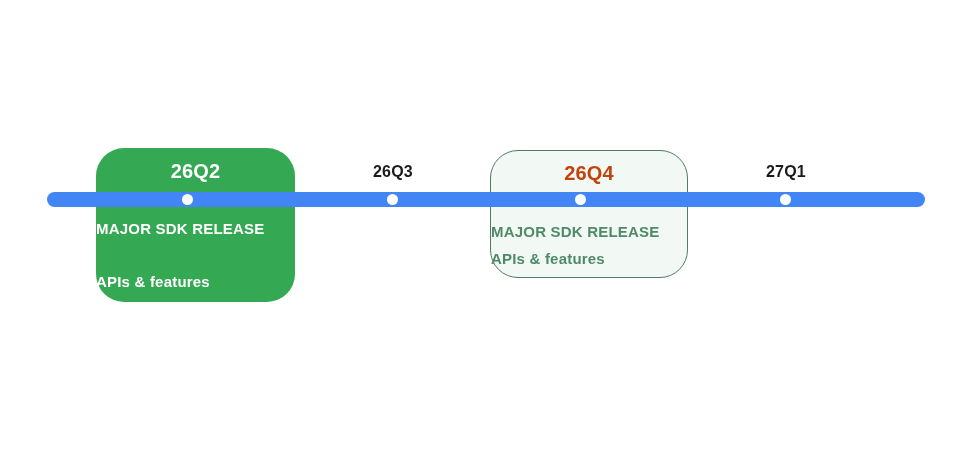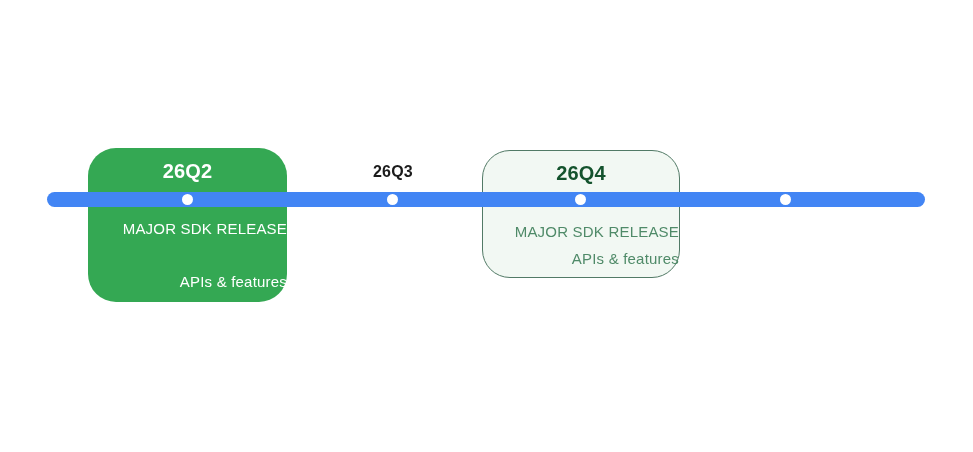--- a/index.html
+++ b/index.html
@@ -32,20 +32,21 @@
     z-index: 3;
   }
   .dot.d1 { left: 182px; }
   .dot.d2 { left: 387px; }
   .dot.d3 { left: 575px; }
   .dot.d4 { left: 780px; }
   .card {
     position: absolute;
     border-radius: 28px;
     z-index: 1;
+    margin-left: 8px;
   }
   .card-filled {
     left: 88px;
     top: 148px;
     width: 199px;
     height: 154px;
     background: #34A853;
   }
   .card-outlined {
     left: 482px;
@@ -61,30 +62,30 @@
     width: 100%;
     top: 8px;
     height: 30px;
     line-height: 30px;
     text-align: center;
     font-size: 20px;
     font-weight: 600;
     letter-spacing: 0.2px;
   }
   .card-filled .card-title { color: #ffffff; }
-  .card-outlined .card-title { color: #14532d; top: 7px; }
+  .card-outlined .card-title { color: #c2410c; top: 7px; }
   .card-line {
     position: absolute;
     left: 0;
     width: 100%;
     height: 22px;
     line-height: 22px;
-    text-align: right;
+    text-align: left;
     font-size: 15px;
-    font-weight: 400;
+    font-weight: 700;
     letter-spacing: 0.2px;
   }
   .card-filled .card-line { color: #ffffff; }
   .card-outlined .card-line { color: #4F8A68; }
   .line-0 { top: 70px; }
   .line-1 { top: 97px; }
   .line-2 { top: 123px; }
   .q-label {
     position: absolute;
     top: 158px;
@@ -112,20 +113,21 @@
     <div class="card-line line-2">APIs &amp; features</div>
   </div>
 
   <div class="card card-outlined">
     <div class="card-title">26Q4</div>
     <div class="card-line line-0">MAJOR SDK RELEASE</div>
     <div class="card-line line-1">APIs &amp; features</div>
   </div>
 
   <div class="q-label l2">26Q3</div>
+  <div class="q-label l4">27Q1</div>
 
   <div class="timeline-bar"></div>
 
   <div class="dot d1"></div>
   <div class="dot d2"></div>
   <div class="dot d3"></div>
   <div class="dot d4"></div>
 
 </div>
 

